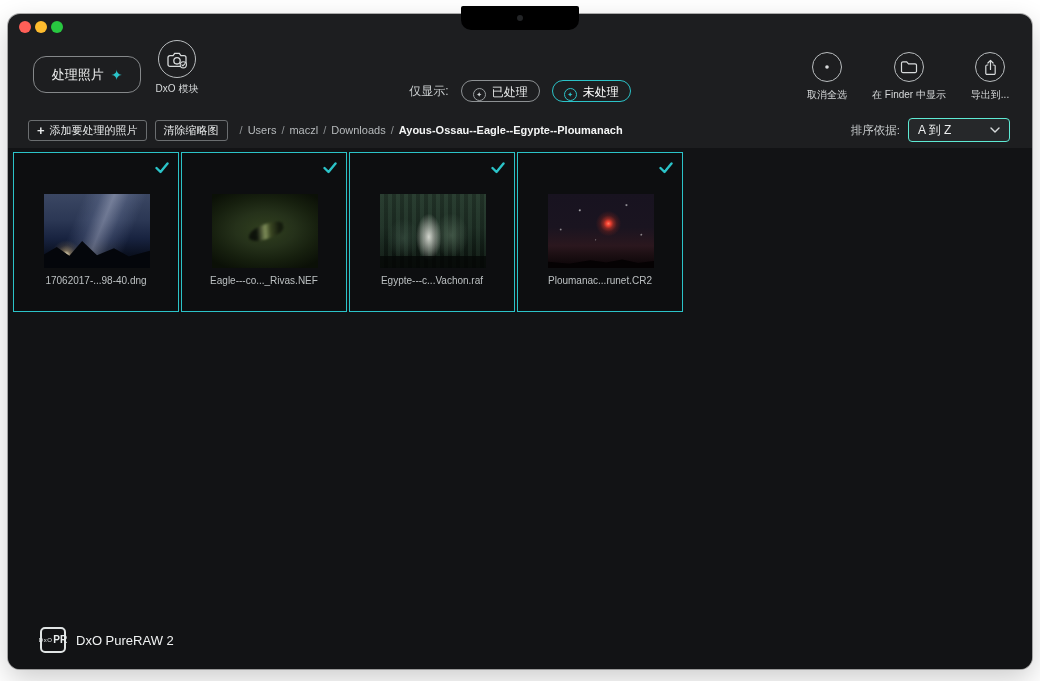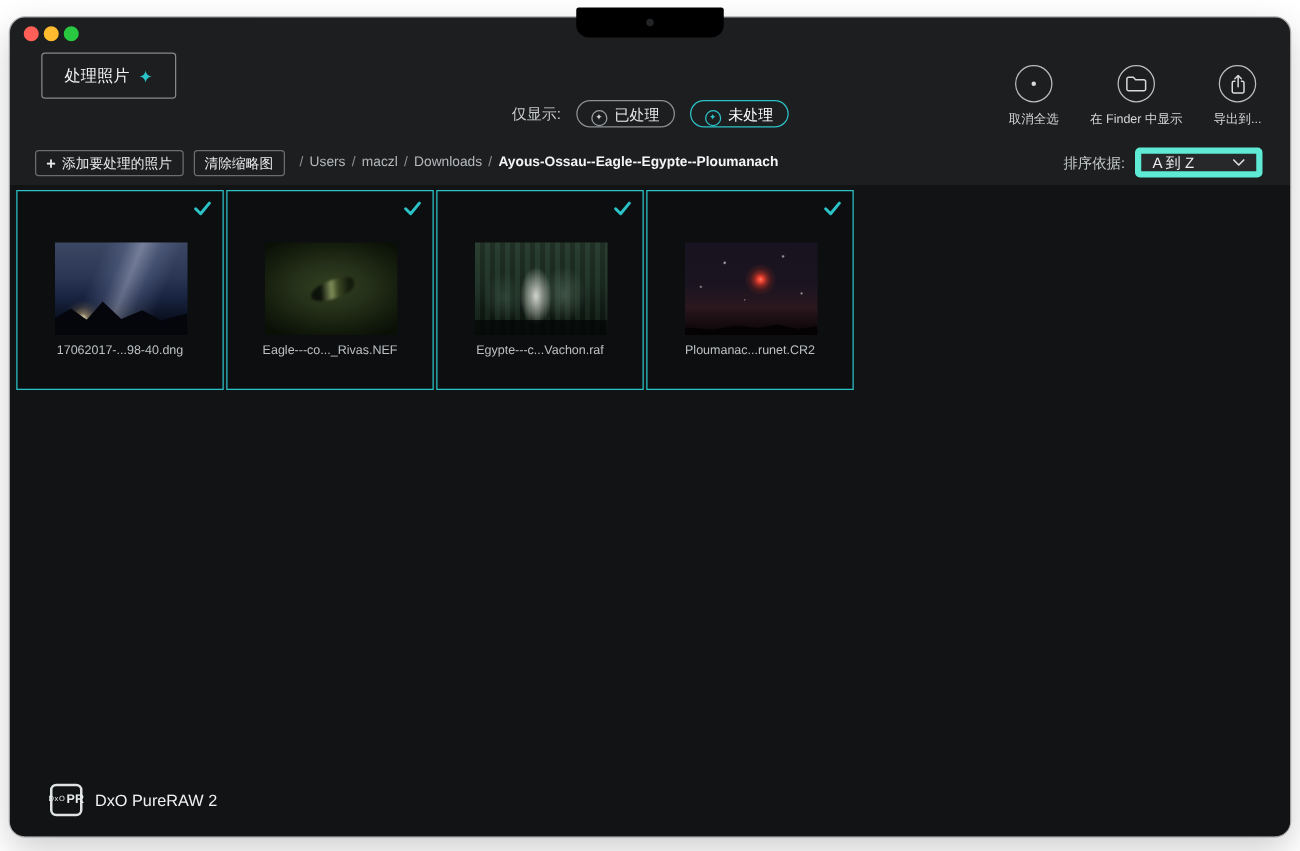--- a/index.html
+++ b/index.html
@@ -26,22 +26,22 @@
   .camera-dot{width:6px;height:6px;border-radius:50%;background:#222426;}
 
   
   .traffic{position:absolute;left:11px;top:7px;display:flex;gap:4px;z-index:5;}
   .tl{width:12px;height:12px;border-radius:50%;display:inline-block;}
   .tl.red{background:#ff5f57;}
   .tl.yellow{background:#febc2e;}
   .tl.green{background:#28c840;}
 
   
-  .process-btn{position:absolute;left:25px;top:28px;width:108px;height:37px;
-    background:transparent;border:1px solid #85888a;border-radius:3px;color:var(--text);
+  .process-btn{position:absolute;left:25px;top:42px;width:108px;height:37px;
+    background:transparent;border:1px solid #85888a;border-radius:13px;color:var(--text);
     font-size:13px;display:flex;align-items:center;justify-content:center;gap:7px;cursor:pointer;
     font-family:inherit;}
   .process-btn .sparkle{color:var(--accent);font-size:14px;line-height:1;}
 
   .modules{position:absolute;left:140px;top:26px;width:58px;display:flex;flex-direction:column;
     align-items:center;gap:4px;cursor:pointer;}
   .circle-icon{width:30px;height:30px;border:1px solid #b9bdbf;border-radius:50%;
     display:flex;align-items:center;justify-content:center;flex:none;}
   .circle-icon.lg{width:38px;height:38px;}
   .icon-label{font-size:10px;color:#d6d9da;white-space:nowrap;}
@@ -73,21 +73,21 @@
   .small-btn{height:21px;border:1px solid var(--line);border-radius:3px;background:transparent;
     color:#e8eaea;font-size:11px;display:flex;align-items:center;gap:5px;padding:0 8px;cursor:pointer;
     white-space:nowrap;font-family:inherit;}
   .small-btn .plus{font-size:13px;font-weight:bold;line-height:1;}
   .breadcrumb{display:flex;align-items:center;gap:5px;font-size:11px;margin-left:4px;white-space:nowrap;}
   .breadcrumb .sep{color:#8d9193;}
   .breadcrumb .seg{color:#b6babc;}
   .breadcrumb .current{color:#f4f5f5;font-weight:bold;}
   .spacer{flex:1;}
   .sort-label{font-size:11.5px;color:var(--text-dim);white-space:nowrap;}
-  .dropdown{width:102px;height:24px;background:#26282a;border:5px solid #5eead4;border-radius:4px;
+  .dropdown{width:102px;height:24px;background:#26282a;border:1px solid #5eead4;border-radius:4px;
     display:flex;align-items:center;justify-content:space-between;padding:0 9px;font-size:12px;
     color:#eceeee;cursor:pointer;}
 
   
   .content{position:absolute;left:0;right:0;top:134px;bottom:0;background:var(--content);}
   .grid{position:absolute;left:5px;top:4px;display:flex;gap:2px;}
   .card{width:166px;height:160px;border:1px solid var(--accent);background:#0d0e10;
     position:relative;cursor:pointer;}
   .check{position:absolute;top:7px;right:9px;width:14px;height:12px;display:block;}
   .thumb{position:absolute;left:30px;top:41px;width:106px;height:74px;overflow:hidden;background:#000;}
@@ -147,20 +147,31 @@
       <span class="tl red"></span>
       <span class="tl yellow"></span>
       <span class="tl green"></span>
     </div>
 
     <button class="process-btn">
       <span>处理照片</span>
       <span class="sparkle">✦</span>
     </button>
 
+    <div class="modules">
+      <span class="circle-icon lg">
+        <svg width="22" height="19" viewBox="0 0 22 19" fill="none">
+          <path d="M4 5.6 h3.1 L8.7 3.4 h4.6 L14.9 5.6 H18 a2 2 0 0 1 2 2 V14.4 a2 2 0 0 1 -2 2 H4 a2 2 0 0 1 -2 -2 V7.6 a2 2 0 0 1 2 -2 Z" stroke="#d7dadb" stroke-width="1.3"></path>
+          <circle cx="11" cy="10.8" r="3.2" stroke="#d7dadb" stroke-width="1.3"></circle>
+          <circle cx="17.3" cy="14.8" r="3.1" fill="#1d1e20" stroke="#d7dadb" stroke-width="1.1"></circle>
+          <path d="M15.9 14.8 l1 1 L19 13.6" stroke="#d7dadb" stroke-width="1.1" stroke-linecap="round" stroke-linejoin="round"></path>
+        </svg>
+      </span>
+      <span class="icon-label">DxO 模块</span>
+    </div>
 
 
     <div class="filter-row">
       <span class="filter-label">仅显示:</span>
       <button class="pill">
         <span class="pill-icon">
             <i class="sp">✦</i>
           </span>
         <span>已处理</span>
       </button>

